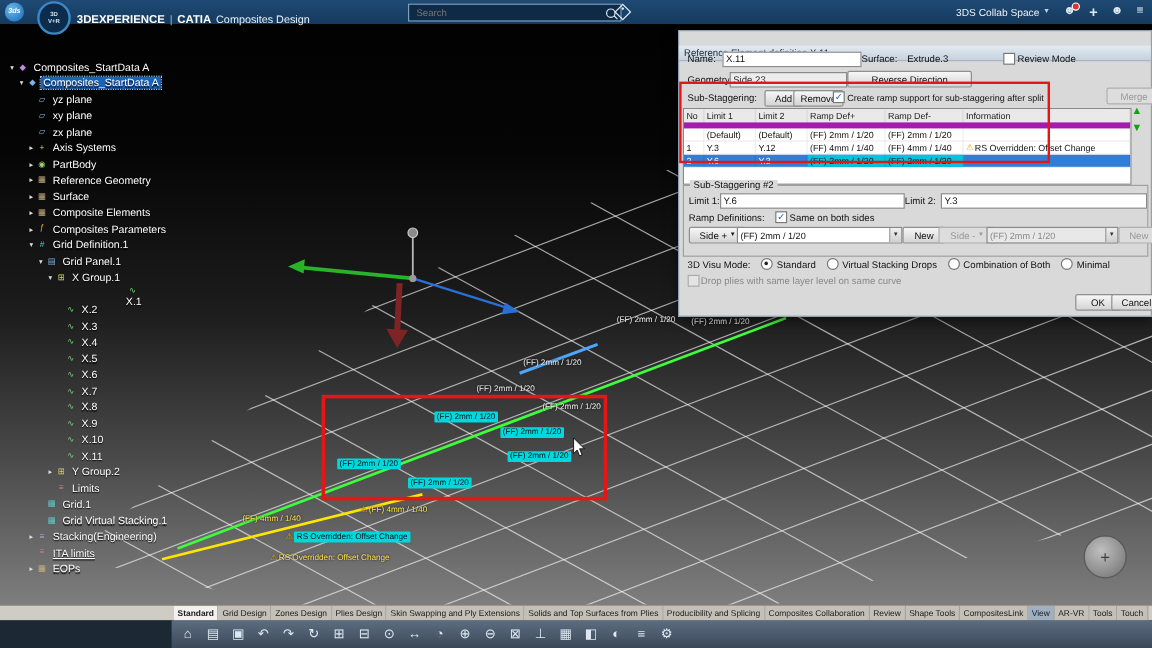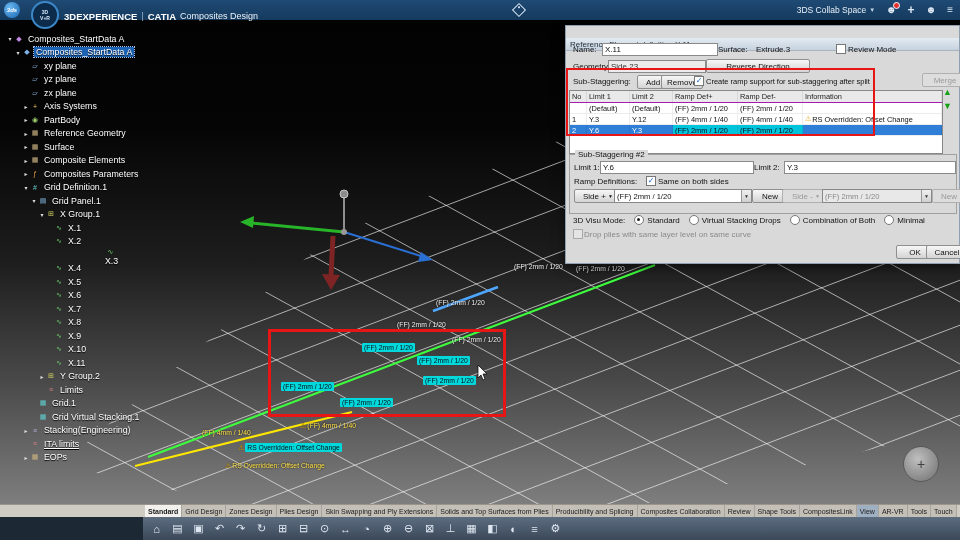--- a/index.html
+++ b/index.html
@@ -26,21 +26,21 @@
   .t-ic{font-size:10px;color:#dce8f4;position:relative;line-height:10px;}
   .t-ic .dot{position:absolute;right:-3px;top:-3px;width:5px;height:5px;border-radius:50%;background:#e03030;border:1px solid #fff;}
   .plus-ic{font-size:12px;font-weight:bold;}
   .menu-ic{font-size:10px;letter-spacing:1px;}
 
   
   .viewport{position:absolute;top:20px;left:0;width:960px;height:484px;overflow:hidden;background:linear-gradient(180deg,#020202 0%,#050505 22%,#1d1d1d 50%,#4a4a4a 75%,#7e7e7e 100%);}
   #gridsvg{position:absolute;left:0;top:0;z-index:1;}
 
   
-  .tree{position:absolute;left:2px;top:12px;width:175px;z-index:5;}
+  .tree{position:absolute;left:2px;top:29px;width:175px;z-index:5;}
   .tree-item{display:flex;align-items:center;height:13.5px;color:#fff;font-size:8.8px;white-space:nowrap;cursor:default;}
   .tree-exp{width:8px;font-size:6px;color:#ddd;text-align:center;flex:none;}
   .tree-ic{width:10px;font-size:7px;margin-right:2px;text-align:center;flex:none;}
   .tree-lb{padding:0 2px;text-shadow:0 1px 1px #000;}
   .tree-item.selected .tree-lb{background:#1d63b5;outline:1px dotted #9ec8f2;}
   .tree-lb.u{text-decoration:underline;}
 
   
   .vlabel{position:absolute;display:flex;align-items:center;gap:1px;z-index:3;font-size:6.8px;line-height:9px;white-space:nowrap;}
   .vlabel.cyan .vtext{background:#00d8dc;color:#001018;padding:0 2px;border-radius:1px;}
@@ -60,21 +60,21 @@
   .inp.ro{background:#ececec;color:#333;}
   .btn{position:absolute;height:12px;background:linear-gradient(#f7f7f7,#d4d4d4);border:1px solid #8f8f8f;border-radius:2px;font-size:8px;display:flex;align-items:center;justify-content:center;padding:0 5px;white-space:nowrap;color:#111;}
   .btn.disabled{color:#999;background:#ddd;border-color:#b0b0b0;}
   .chk{position:absolute;width:8px;height:8px;background:#fff;border:1px solid #777;font-size:8px;line-height:7px;color:#1565c8;text-align:center;}
   .chk.checked::after{content:"✓";}
   .chk.disabled{background:#e4e4e4;border-color:#aaa;}
   .radio{width:8px;height:8px;border:1px solid #777;border-radius:50%;background:#fff;display:inline-block;position:relative;flex:none;}
   .radio.sel::after{content:"";position:absolute;left:2px;top:2px;width:3px;height:3px;background:#222;border-radius:50%;}
   .list{position:absolute;left:3px;top:64px;width:372px;height:62px;background:#fff;border:1px solid #888;overflow:hidden;font-size:7.4px;}
   .trow{display:flex;height:10px;align-items:center;border-bottom:1px solid #ececec;}
-  .trow.header{background:#e9e9e9;border-bottom:1px solid #a21caf;height:11px;color:#222;}
+  .trow.header{background:#e9e9e9;border-bottom:5px solid #a21caf;height:11px;color:#222;}
   .trow .cell{padding-left:2px;overflow:hidden;white-space:nowrap;border-right:1px solid rgba(0,0,0,0.07);height:100%;display:flex;align-items:center;gap:1px;}
   .c0{width:14px;flex:none;} .c1{width:40px;flex:none;} .c2{width:40px;flex:none;}
   .c3{width:62px;flex:none;} .c4{width:62px;flex:none;} .c5{flex:1;}
   .trow.selected{background:#2f7fd8;color:#fff;}
   .trow.selected .rampcell{background:#00c4dc;color:#001018;}
   .tbl-warn{color:#e8a000;font-size:7px;}
   .mv-arrow{position:absolute;font-size:9px;color:#15a015;line-height:9px;}
   .group{position:absolute;left:3px;top:128px;width:386px;height:58px;border:1px solid #a0a0a0;}
   .group-legend{position:absolute;left:5px;top:-5px;background:#d9d9d9;padding:0 3px;font-size:8px;}
   .combo{position:absolute;height:12px;background:#fff;border:1px solid #888;display:flex;align-items:center;font-size:7.6px;padding-left:2px;overflow:hidden;}
@@ -104,20 +104,24 @@
       </div>
     <div class="app-badge">
       <span>3D</span>
       <span>V+R</span>
     </div>
     <div class="brand-wrap">
       <span class="brand">3DEXPERIENCE</span>
       <span class="brand-div">|</span>
       <span class="app-brand">CATIA</span>
       <span class="app-name">Composites Design</span>
+    </div>
+    <div class="search-wrap">
+      <input placeholder="Search" style="">
+      <span class="mag"></span>
     </div>
     <span class="tag-icon"></span>
     <div class="top-right">
       <span class="collab">
         <span>3DS Collab Space</span>
         <span class="caret">▼</span>
       </span>
       <span class="t-ic">☻<span class="dot"></span></span>
       <span class="t-ic plus-ic">+</span>
       <span class="t-ic">☻</span>
@@ -185,26 +189,26 @@
           <span class="tree-lb">Composites_StartData A</span>
         </div>
         <div class="tree-item selected" style="padding-left: 12px;">
           <span class="tree-exp">▾</span>
           <span class="tree-ic" style="color: rgb(127, 178, 229);">◆</span>
           <span class="tree-lb">Composites_StartData A</span>
         </div>
         <div class="tree-item" style="padding-left: 20px;">
           <span class="tree-exp"></span>
           <span class="tree-ic" style="color: rgb(143, 184, 232);">▱</span>
+          <span class="tree-lb">yz plane</span>
+        </div>
+        <div class="tree-item" style="padding-left: 20px;">
+          <span class="tree-exp"></span>
+          <span class="tree-ic" style="color: rgb(143, 184, 232);">▱</span>
           <span class="tree-lb">xy plane</span>
-        </div>
-        <div class="tree-item" style="padding-left: 20px;">
-          <span class="tree-exp"></span>
-          <span class="tree-ic" style="color: rgb(143, 184, 232);">▱</span>
-          <span class="tree-lb">yz plane</span>
         </div>
         <div class="tree-item" style="padding-left: 20px;">
           <span class="tree-exp"></span>
           <span class="tree-ic" style="color: rgb(143, 184, 232);">▱</span>
           <span class="tree-lb">zx plane</span>
         </div>
         <div class="tree-item" style="padding-left: 20px;">
           <span class="tree-exp">▸</span>
           <span class="tree-ic" style="color: rgb(232, 200, 96);">+</span>
           <span class="tree-lb">Axis Systems</span>
@@ -242,31 +246,31 @@
         <div class="tree-item" style="padding-left: 28px;">
           <span class="tree-exp">▾</span>
           <span class="tree-ic" style="color: rgb(128, 176, 216);">▤</span>
           <span class="tree-lb">Grid Panel.1</span>
         </div>
         <div class="tree-item" style="padding-left: 36px;">
           <span class="tree-exp">▾</span>
           <span class="tree-ic" style="color: rgb(208, 208, 96);">⊞</span>
           <span class="tree-lb">X Group.1</span>
         </div>
-        <div class="tree-item" style="padding-left: 44px;">
+        <div class="tree-item" style="padding-left: 44px; flex-direction: column;">
           <span class="tree-exp"></span>
           <span class="tree-ic" style="color: rgb(112, 216, 112);">∿</span>
           <span class="tree-lb">X.1</span>
         </div>
         <div class="tree-item" style="padding-left: 44px;">
           <span class="tree-exp"></span>
           <span class="tree-ic" style="color: rgb(112, 216, 112);">∿</span>
           <span class="tree-lb">X.2</span>
         </div>
-        <div class="tree-item" style="padding-left: 44px; flex-direction: column;">
+        <div class="tree-item" style="padding-left: 44px;">
           <span class="tree-exp"></span>
           <span class="tree-ic" style="color: rgb(112, 216, 112);">∿</span>
           <span class="tree-lb">X.3</span>
         </div>
         <div class="tree-item" style="padding-left: 44px;">
           <span class="tree-exp"></span>
           <span class="tree-ic" style="color: rgb(112, 216, 112);">∿</span>
           <span class="tree-lb">X.4</span>
         </div>
         <div class="tree-item" style="padding-left: 44px;">

